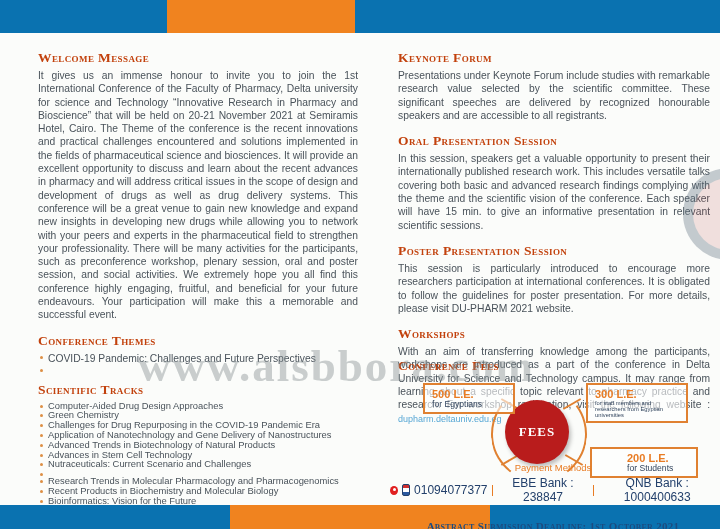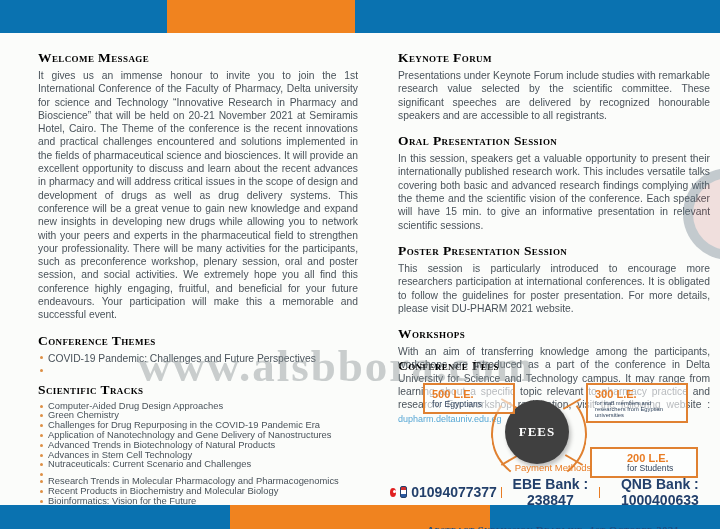--- a/index.html
+++ b/index.html
@@ -22,36 +22,36 @@
   .wm-logo{position:absolute;left:683px;top:168px;width:72px;height:72px;border-radius:50%;
            border:10px solid rgba(60,140,160,0.25);background:rgba(180,60,60,0.15);z-index:6;
            pointer-events:none;}
 
   
   .col{position:absolute;top:50px;}
   .col.left{left:38px;width:320px;}
   .col.right{left:398px;width:312px;}
 
   h2{font-family:"Liberation Serif",serif;font-variant:small-caps;font-weight:bold;
-     color:#000000;font-size:13.5px;margin:0 0 3px 0;letter-spacing:0.4px;}
+     color:#c2410c;font-size:13.5px;margin:0 0 3px 0;letter-spacing:0.4px;}
   p.body{font-size:10.3px;line-height:13.3px;color:#49525a;text-align:justify;
          margin:0 0 11px 0;}
   ul.list{list-style:none;margin:0 0 10px 0;padding:0;}
   ul.list li{display:flex;align-items:flex-start;color:#49525a;}
   ul.themes li{font-size:10.3px;line-height:13px;text-align:center;}
   ul.tracks li{font-size:9.4px;line-height:9.8px;}
   .dot{width:3px;height:3px;border-radius:50%;background:#dd8f45;flex:0 0 3px;
        margin:4px 5px 0 2px;}
   .lnk{color:#58a8d5;font-size:9px;text-decoration:none;}
 
   
   .fees-section{position:absolute;left:398px;top:358px;width:312px;z-index:2;}
   .fees-diagram{position:relative;height:104px;margin-top:2px;}
   .fee-circle{position:absolute;left:107px;top:23px;width:64px;height:64px;border-radius:50%;
-              background:#404040;color:#fff;display:flex;align-items:center;justify-content:center;
+              background:#b91c1c;color:#fff;display:flex;align-items:center;justify-content:center;
               font-family:"Liberation Serif",serif;font-weight:bold;font-size:13px;
               letter-spacing:1px;box-shadow:2px 3px 4px rgba(0,0,0,0.25);}
   .arc{position:absolute;width:92px;height:92px;border:2px solid transparent;border-radius:50%;
        top:9px;}
   .arc.l{left:93px;border-left-color:#e08131;transform:rotate(-8deg);}
   .arc.r{left:93px;border-right-color:#e08131;transform:rotate(8deg);}
   .bubble{position:absolute;border:2px solid #e08131;border-radius:0;padding:3px 7px 2px 7px;
           background:rgba(255,255,255,0.6);}
   .bubble .amount{color:#e87c24;font-weight:bold;font-size:11px;line-height:12px;}
   .bubble .aud{color:#32455e;font-size:8.6px;line-height:9.5px;}
@@ -63,21 +63,21 @@
   .conn{position:absolute;width:20px;height:2px;background:#e08131;}
   .conn.c0{left:102px;top:26px;transform:rotate(30deg);}
   .conn.c1{left:164px;top:26px;transform:rotate(-30deg);}
   .conn.c2{left:102px;top:82px;transform:rotate(-30deg);}
   .conn.c3{left:166px;top:82px;transform:rotate(30deg);}
 
   
   .payment{position:absolute;left:390px;top:462px;width:326px;text-align:center;z-index:3;}
   .pm-title{color:#e87c24;font-size:9.5px;margin-bottom:3px;}
   .pm-row{display:flex;align-items:center;justify-content:center;gap:4px;
-          color:#23406b;font-size:14px;font-weight:bold;}
+          color:#23406b;font-size:12px;font-weight:normal;}
   .ico-vf{width:9px;height:9px;border-radius:50%;background:#e02020;display:inline-block;
           position:relative;}
   .ico-vf:after{content:"";position:absolute;left:3px;top:2px;width:3px;height:3px;
           border-radius:50%;background:#fff;}
   .ico-app{width:7px;height:10px;border:1px solid #23406b;border-radius:2px;display:inline-block;
           background:linear-gradient(#d03030 33%,#fff 33%,#fff 66%,#2b5aa0 66%);}
   .sep{width:1.5px;height:11px;background:#e87c24;display:inline-block;}
   .deadline{font-family:"Liberation Serif",serif;font-variant:small-caps;font-weight:bold;
             color:#1c4c80;font-size:11px;letter-spacing:0.3px;margin-top:16px;}
 </style>

